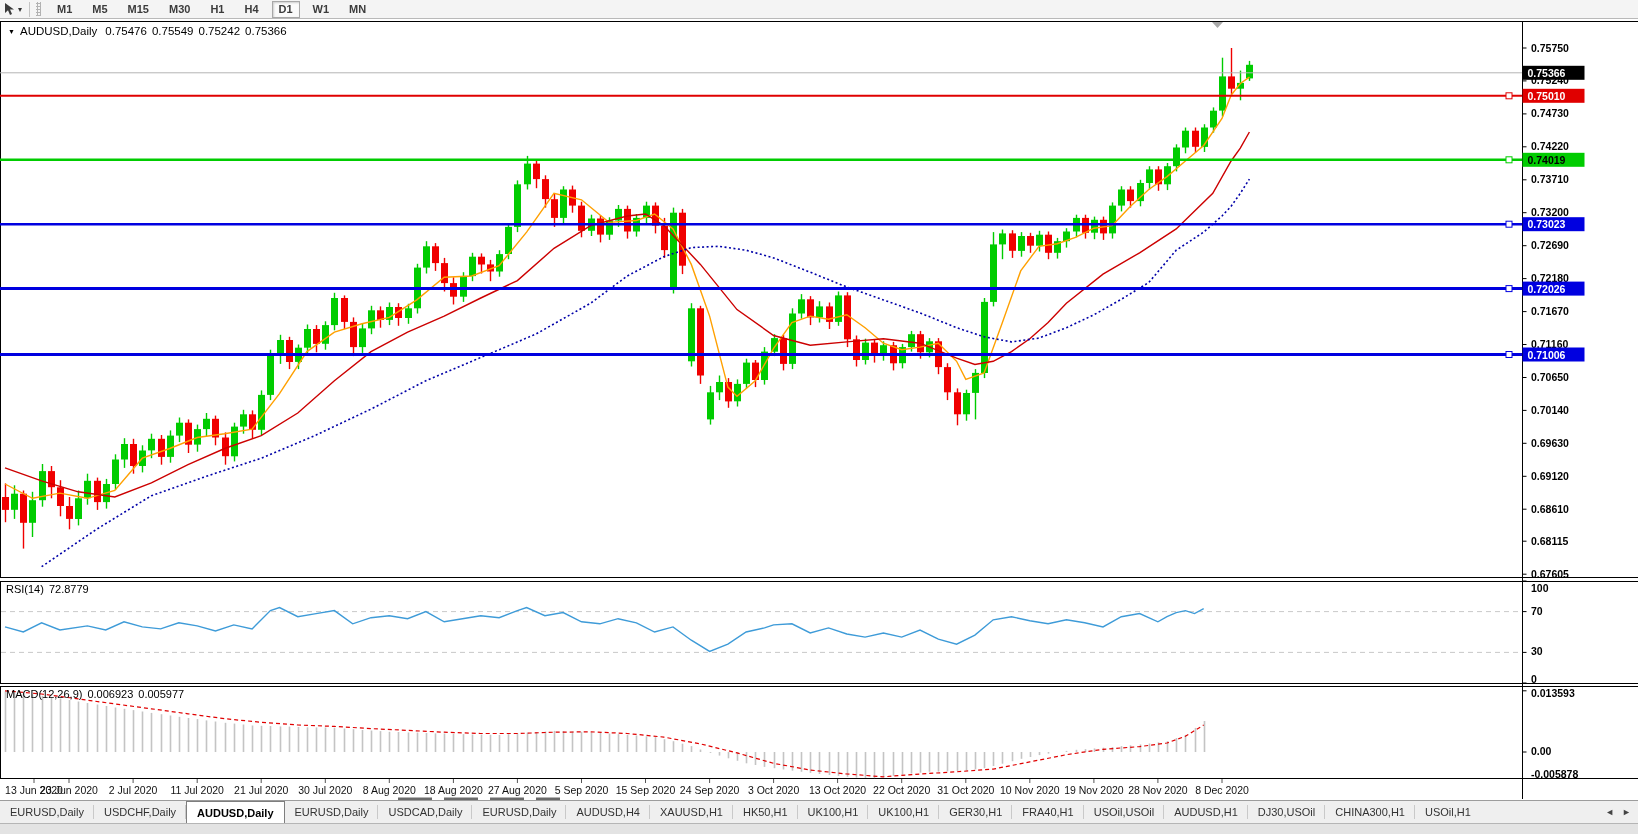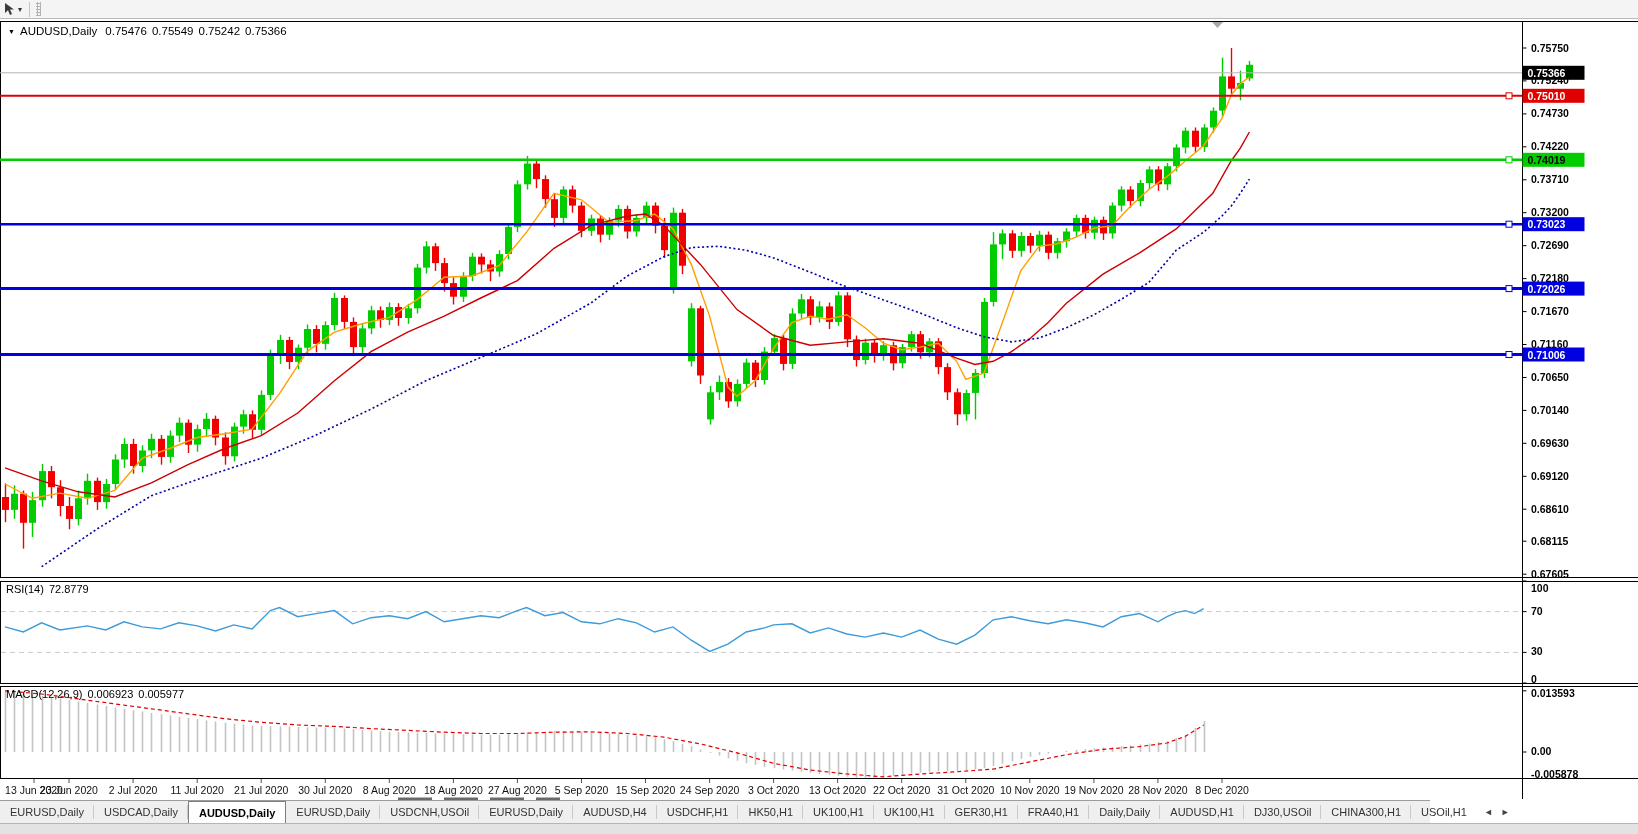--- a/index.html
+++ b/index.html
@@ -8,21 +8,21 @@
     border-bottom:1px solid #b9b9b9;display:flex;align-items:center;z-index:6;box-sizing:border-box}
   .tool-icon{width:18px;height:16px;display:flex;align-items:center;justify-content:center}
   .caret{font-size:8px;color:#333;margin:0 3px 0 0}
   .vsep{width:1px;height:15px;background:#c4c4c4;margin:0 4px}
   .grip{width:5px;height:14px;margin:0 6px 0 2px;
     background-image:radial-gradient(#b2b2b2 1px,transparent 1.1px);background-size:3px 3px}
   .tf{font-size:11px;font-weight:bold;color:#3c3c3c;background:transparent;border:1px solid transparent;
     padding:1px 6px;margin:0 3px;line-height:13px;font-family:"Liberation Sans",sans-serif;cursor:default}
   .tf.active{background:#fbfbfb;border:1px solid #a8a8a8;box-shadow:inset 1px 1px 2px rgba(0,0,0,.18)}
   #chart{position:absolute;top:0;left:0;z-index:1}
-  .tabbar{position:absolute;top:800px;left:0;width:1430px;height:23px;background:#efefef;
+  .tabbar{position:absolute;top:800px;left:0;width:1638px;height:23px;background:#efefef;
     border-top:1px solid #9c9c9c;display:flex;align-items:stretch;font-size:11px;color:#333;
     box-sizing:border-box;z-index:6}
   .tab{display:flex;align-items:center;padding:0 10px;white-space:nowrap;position:relative;cursor:default}
   .tab:not(.active):not(:last-of-type)::after{content:"";position:absolute;right:0;top:4px;bottom:4px;
     width:1px;background:#c9c9c9}
   .tab.active{background:#fff;border:1px solid #7e7e7e;border-bottom:none;font-weight:bold;color:#000}
   .tab-arrows{margin-left:auto;display:flex;align-items:center;gap:8px;padding:0 7px;color:#444;font-size:9px}
   .tab-arrows span{cursor:default}
   .statusbar{position:absolute;top:823px;left:0;width:1638px;height:11px;background:#e3e3e3;
     border-top:1px solid #b5b5b5;box-sizing:border-box;z-index:6}
@@ -33,20 +33,31 @@
 
 <div class="toolbar">
   <div class="tool-icon">
     <svg width="13" height="14" viewBox="0 0 13 14">
         <path d="M2 1 L2 11 L5 8.2 L7 13 L9 12 L7 7.4 L11 7.4 Z" fill="#3a3a3a"></path>
       </svg>
   </div>
   <span class="caret">▾</span>
   <div class="vsep"></div>
   <div class="grip"></div>
+  <div id="tf-buttons" style="display:flex;align-items:center">
+      <button class="tf">M1</button>
+      <button class="tf">M5</button>
+      <button class="tf">M15</button>
+      <button class="tf">M30</button>
+      <button class="tf">H1</button>
+      <button class="tf">H4</button>
+      <button class="tf active">D1</button>
+      <button class="tf">W1</button>
+      <button class="tf">MN</button>
+    </div>
 </div>
 
 <svg id="chart" width="1638" height="800">
     <g>
       <rect x="0.5" y="21.5" width="1637" height="556" fill="#fff"></rect>
       <line x1="0" y1="21.5" x2="1638" y2="21.5" stroke="#000" shape-rendering="crispEdges"></line>
       <line x1="0" y1="577.5" x2="1638" y2="577.5" stroke="#000" shape-rendering="crispEdges"></line>
       <line x1="0.5" y1="21" x2="0.5" y2="577" stroke="#000" shape-rendering="crispEdges"></line>
     </g>
     <g>
@@ -624,33 +635,33 @@
       <text x="1157.9" y="794" font-size="10.5" fill="#111" text-anchor="middle">28 Nov 2020</text>
       <line x1="1222.0" y1="779" x2="1222.0" y2="783" stroke="#555"></line>
       <text x="1222.0" y="794" font-size="10.5" fill="#111" text-anchor="middle">8 Dec 2020</text>
     </g>
     <line x1="398" y1="799" x2="560" y2="799" stroke="#6a6a6a" stroke-width="3" stroke-dasharray="34 12"></line>
   </svg>
 
 <div class="tabbar">
   <div id="tabs" style="display:flex;align-items:stretch">
       <div class="tab">EURUSD,Daily</div>
-      <div class="tab">USDCAD,Daily</div>
+      <div class="tab">USDCHF,Daily</div>
       <div class="tab active">AUDUSD,Daily</div>
       <div class="tab">EURUSD,Daily</div>
-      <div class="tab">USDCNH,USOil</div>
+      <div class="tab">USDCAD,Daily</div>
       <div class="tab">EURUSD,Daily</div>
       <div class="tab">AUDUSD,H4</div>
-      <div class="tab">USDCHF,H1</div>
+      <div class="tab">XAUUSD,H1</div>
       <div class="tab">HK50,H1</div>
       <div class="tab">UK100,H1</div>
       <div class="tab">UK100,H1</div>
       <div class="tab">GER30,H1</div>
       <div class="tab">FRA40,H1</div>
-      <div class="tab">Daily,Daily</div>
+      <div class="tab">USOil,USOil</div>
       <div class="tab">AUDUSD,H1</div>
       <div class="tab">DJ30,USOil</div>
       <div class="tab">CHINA300,H1</div>
       <div class="tab">USOil,H1</div>
     </div>
   <div class="tab-arrows">
     <span>◄</span>
     <span>►</span>
   </div>
 </div>

